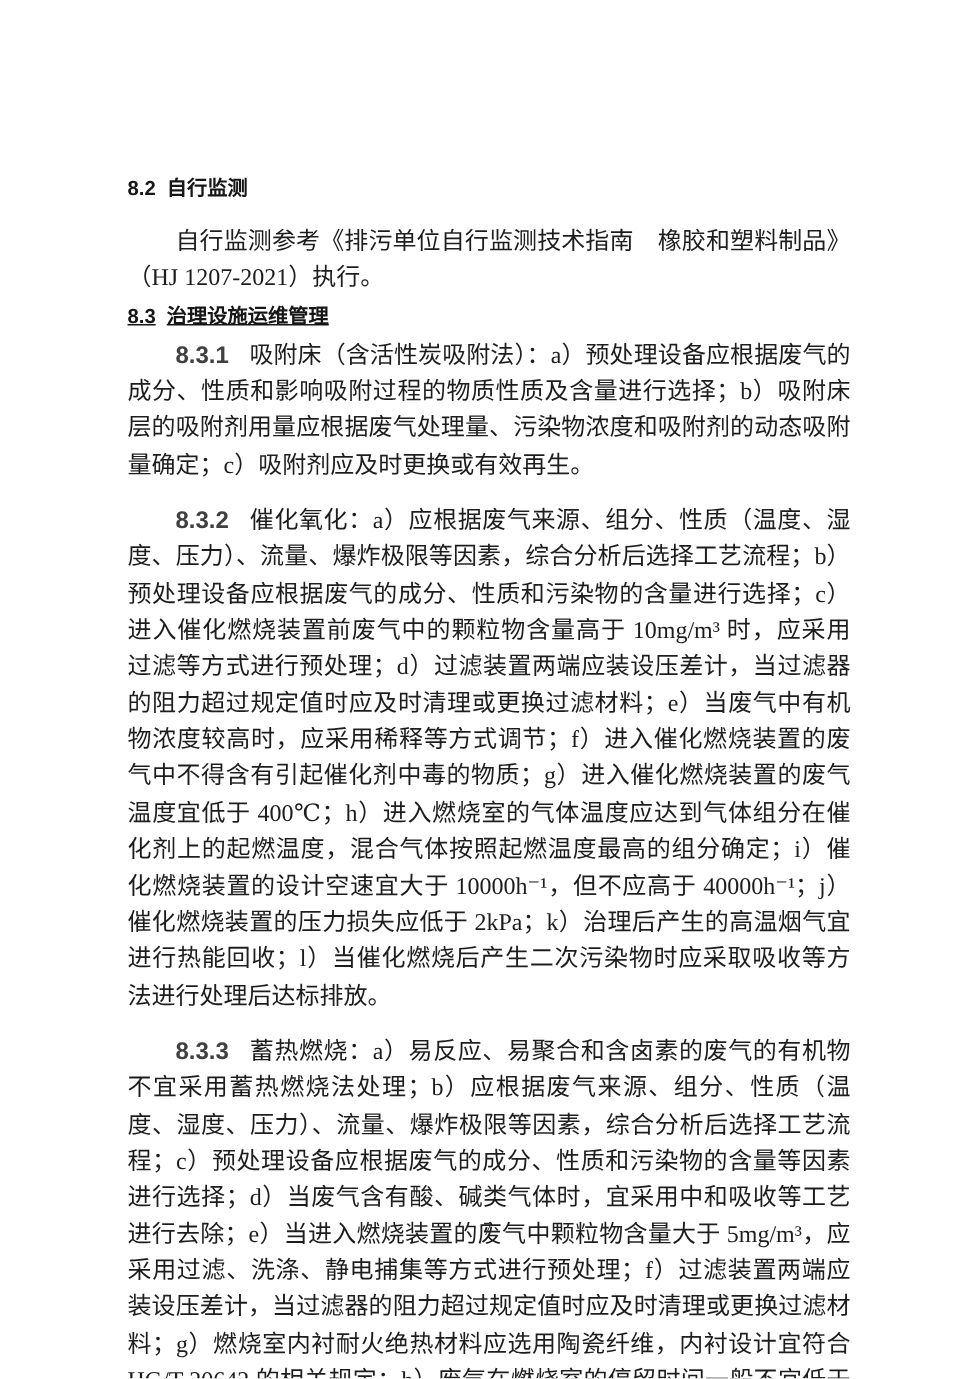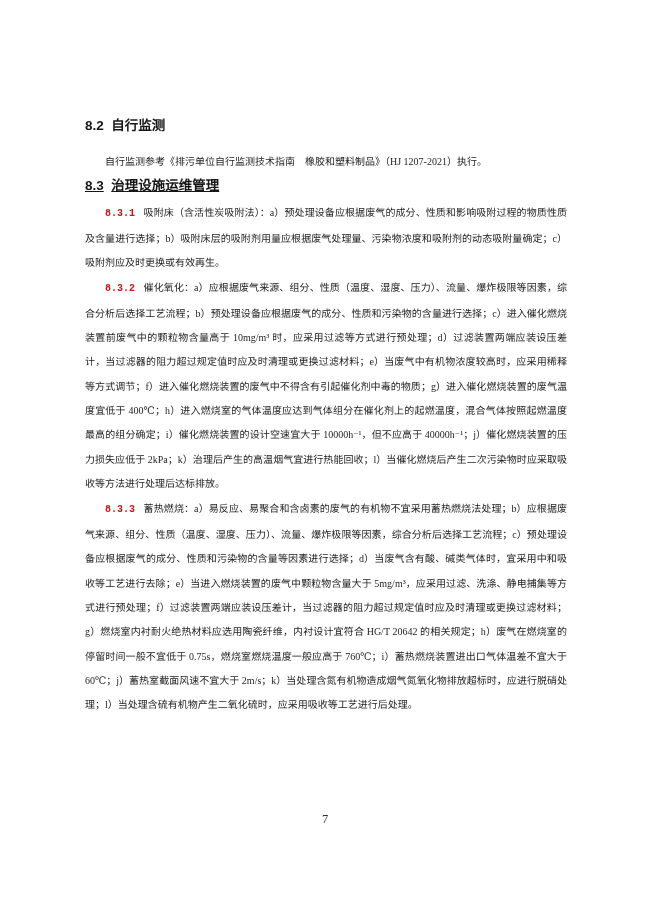--- a/index.html
+++ b/index.html
@@ -30,33 +30,33 @@
     color: #161616;
   }
   .section-heading .heading-number {
     margin-right: 0.55em;
   }
   .h-82 { margin-bottom: 12px; }
   .p-82 { margin-bottom: 17px; }
   .h-83 { margin-bottom: 3px; text-decoration: underline; }
   .body-para {
     font-family: "Liberation Serif", "DejaVu Serif", serif;
-    font-size: 10px;
+    font-size: 16px;
     line-height: 24.35px;
     text-align: justify;
     text-indent: 2em;
     margin: 0;
     color: #1d1d1d;
   }
-  .body-para + .body-para { margin-top: 1px; }
+  .body-para + .body-para { margin-top: 13px; }
   .sub-number {
-    font-family: Liberation Mono, monospace;
+    font-family: Liberation Sans, sans-serif;
     font-weight: 600;
     margin-right: 0.85em;
-    color: #b91c1c;
+    color: #404040;
   }
   .page-number {
     position: absolute;
     top: 812px;
     left: 0;
     width: 100%;
     text-align: center;
     font-family: "Liberation Serif", "DejaVu Serif", serif;
     font-size: 12.5px;
     color: #333333;

